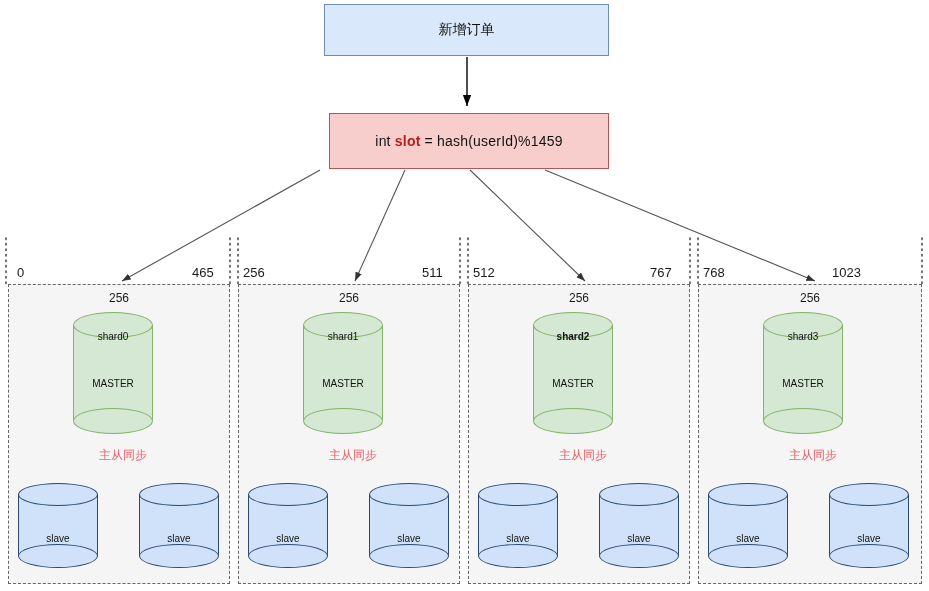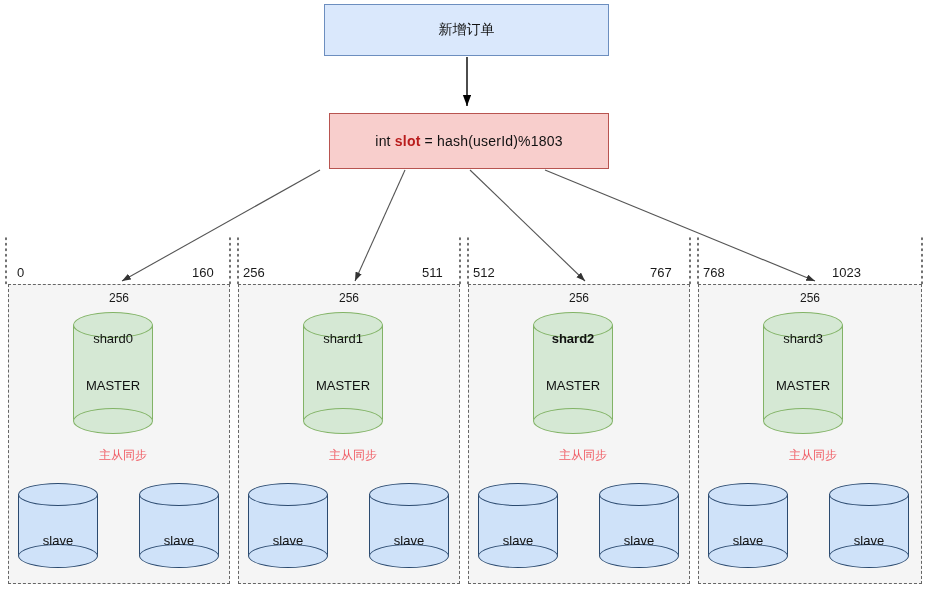--- a/index.html
+++ b/index.html
@@ -90,21 +90,21 @@
     position: absolute;
     left: 0; right: 0;
     box-sizing: border-box;
     border-radius: 50%;
     border: 1px solid;
   }
   .cyl .lbl {
     position: absolute;
     left: 0; right: 0;
     text-align: center;
-    font-size: 13px;
+    font-size: 10px;
     color: #111111;
     white-space: nowrap;
   }
 
   
   .cyl-master .body { background: #d5e8d4; border-color: #82b366; }
   .cyl-master .ell  { background: #d5e8d4; border-color: #82b366; }
 
   
   .cyl-slave .body { background: #cfe2f9; border-color: #2b4a6f; }
@@ -182,25 +182,25 @@
     <line x1="762" y1="481" x2="791" y2="434" marker-end="url(#arrHeadBlack)"></line>
     <line x1="853" y1="481" x2="818" y2="434" marker-end="url(#arrHeadBlack)"></line>
   </g>
 </svg>
 
 <div class="proc-box" id="order-box">
   <span>新增订单</span>
 </div>
 
 <div class="proc-box" id="slot-box">
-  <span class="slot-text"><span>int </span><span class="kw">slot</span><span> = hash(userId)%1803</span></span>
+  <span class="slot-text"><span>int </span><span class="kw">slot</span><span> = hash(userId)%1459</span></span>
 </div>
 
 <div class="range-label" style="left:17px;  top:265px;">0</div>
-<div class="range-label" style="left:192px; top:265px;">160</div>
+<div class="range-label" style="left:192px; top:265px;">465</div>
 
 <div class="range-label" style="left:243px; top:265px;">256</div>
 <div class="range-label" style="left:422px; top:265px;">511</div>
 
 <div class="range-label" style="left:473px; top:265px;">512</div>
 <div class="range-label" style="left:650px; top:265px;">767</div>
 
 <div class="range-label" style="left:703px; top:265px;">768</div>
 <div class="range-label" style="left:832px; top:265px;">1023</div>
 

